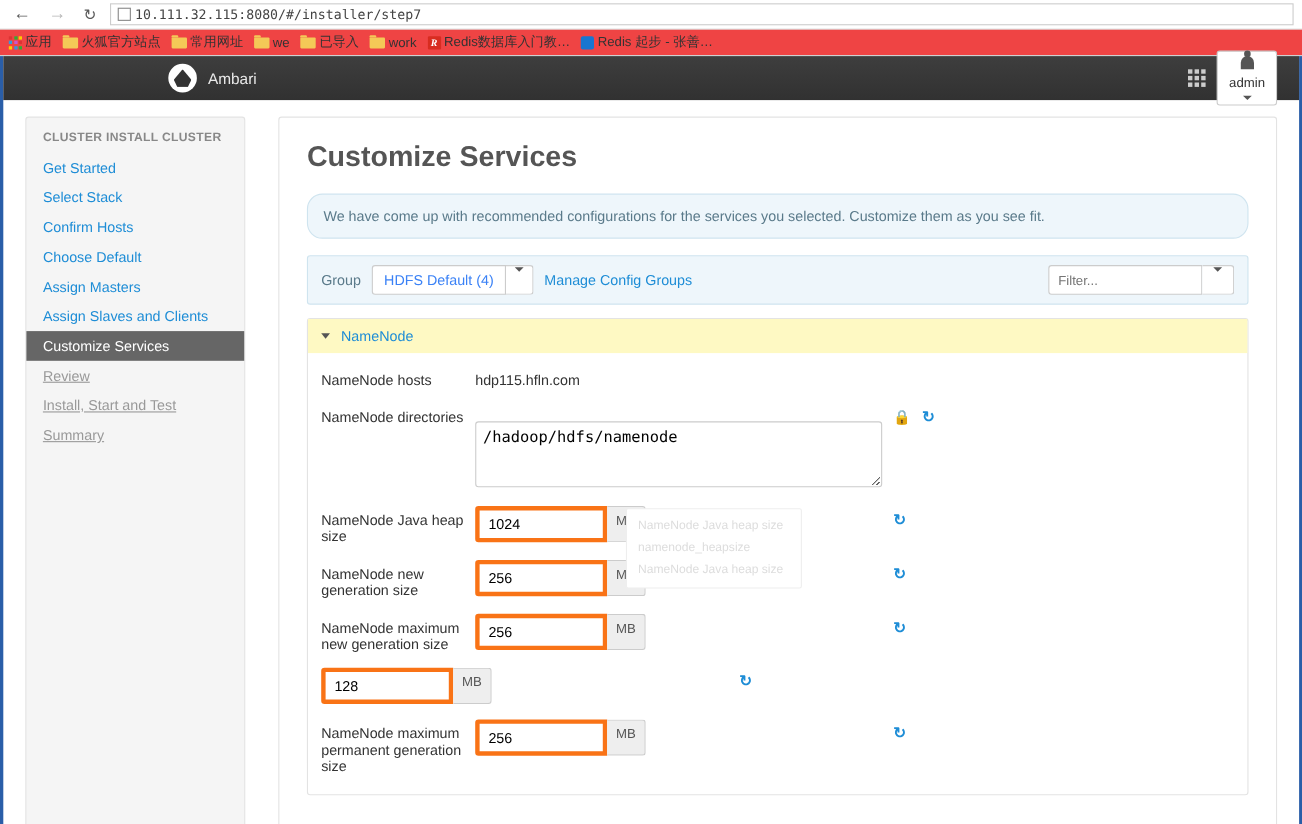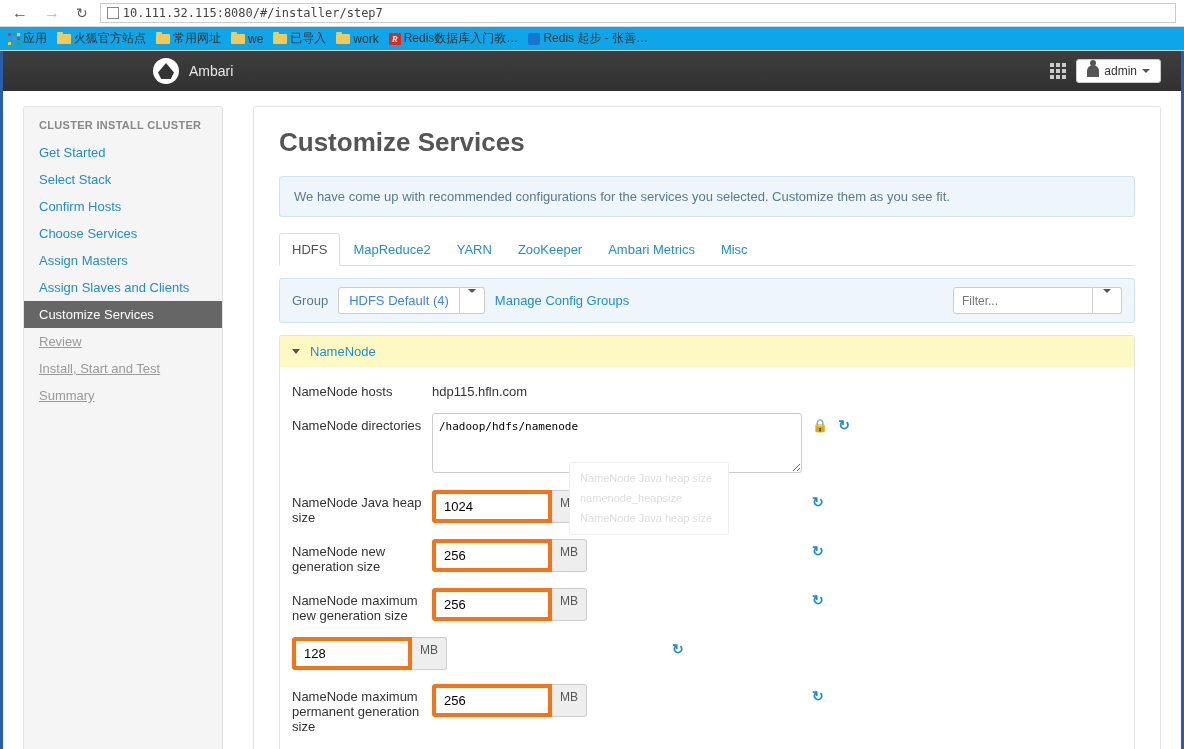--- a/index.html
+++ b/index.html
@@ -5,21 +5,21 @@
   * { box-sizing: border-box; margin: 0; padding: 0; }
   body { font-family: "Helvetica Neue", Arial, sans-serif; font-size: 13px; color: #333; background: #fff; }
   
   .browser-chrome { background: #f5f5f5; border-bottom: 1px solid #d0d0d0; }
   .browser-nav { display: flex; align-items: center; padding: 3px 8px; gap: 8px; background: #fff; border-bottom:1px solid #d6d6d6;}
   .nav-arrow { font-size: 16px; color: #5a5a5a; cursor: pointer; padding: 0 4px;}
   .nav-arrow.disabled { color: #b8b8b8; }
   .reload-icon { font-size: 14px; color: #5a5a5a; cursor: pointer; padding:0 4px;}
   .url-bar { flex: 1; border: 1px solid #ccc; background: #fff; padding: 2px 6px; display: flex; align-items: center; font-family: monospace; font-size: 12px; color:#444;}
   .url-icon { width:12px; height:12px; border:1px solid #888; margin-right:4px;}
-  .bookmarks-bar { display: flex; align-items: center; padding: 3px 8px; gap: 10px; background:#0ea5e9;}
+  .bookmarks-bar { display: flex; align-items: center; padding: 3px 8px; gap: 10px; background:#ef4444;}
   .bm { display: flex; align-items: center; font-size: 12px; color:#333; cursor:pointer; gap:3px;}
   .apps-icon { width:12px;height:12px;background:
     linear-gradient(#d33,#d33) 0 0/3px 3px no-repeat,
     linear-gradient(#3a3,#3a3) 4.5px 0/3px 3px no-repeat,
     linear-gradient(#fc0,#fc0) 9px 0/3px 3px no-repeat,
     linear-gradient(#39d,#39d) 0 4.5px/3px 3px no-repeat,
     linear-gradient(#c5c,#c5c) 4.5px 4.5px/3px 3px no-repeat,
     linear-gradient(#d33,#d33) 9px 4.5px/3px 3px no-repeat,
     linear-gradient(#fc0,#fc0) 0 9px/3px 3px no-repeat,
     linear-gradient(#39d,#39d) 4.5px 9px/3px 3px no-repeat,
@@ -31,36 +31,36 @@
   
   .page-wrap { background:#fff; min-height: calc(749px - 46px); border: 3px solid #2a5ea8; border-top:none;}
   
   .top-nav { background: linear-gradient(#3e3e3e,#313131); height: 40px; display:flex; align-items:center; padding:0 20px 0 150px; color:#fff;}
   .logo-circle{width:26px;height:26px;border-radius:50%;background:#fff;margin-right:10px;position:relative;}
   .logo-circle::after{content:"";position:absolute;left:5px;top:5px;width:16px;height:16px;background:#333;clip-path:polygon(50% 0,100% 60%,80% 100%,20% 100%,0 60%);}
   .brand{color:#e8e8e8;font-size:14px;}
   .top-right{margin-left:auto;display:flex;align-items:center;gap:10px;}
   .grid-icon{width:16px;height:16px;display:grid;grid-template-columns:repeat(3,4px);grid-template-rows:repeat(3,4px);gap:2px;cursor:pointer;}
   .grid-icon span{background:#ccc;}
-  .admin-btn{background:#fff;border:1px solid #ccc;border-radius:3px;padding:4px 10px;color:#333;display:flex;align-items:center;gap:5px;cursor:pointer;font-size:12px;}
+  .admin-btn{background:#fff;border:1px solid #ccc;border-radius:3px;padding:4px 10px;color:#333;display:flex;align-items:center;gap:5px;cursor:pointer;font-size:12px;flex-direction:column;}
   .user-icon{width:12px;height:12px;border-radius:50% 50% 0 0;background:#555;position:relative;}
   .user-icon::before{content:"";width:6px;height:6px;border-radius:50%;background:#555;position:absolute;top:-5px;left:3px;}
   .caret{width:0;height:0;border-left:4px solid transparent;border-right:4px solid transparent;border-top:4px solid #555;}
   
   .content-area{display:flex;padding:15px 20px;gap:30px;max-width:1180px;margin:0 auto;}
   
   .sidebar{width:200px;background:#f5f5f5;border:1px solid #e3e3e3;border-radius:3px;flex-shrink:0;}
   .sidebar-title{padding:12px 15px 8px;font-size:11px;font-weight:bold;color:#888;letter-spacing:.3px;}
   .sidebar-item{display:block;padding:6px 15px;color:#1e8dd6;font-size:13px;cursor:pointer;}
   .sidebar-item.active{background:#666;color:#fff;font-weight:normal;}
   .sidebar-item.disabled{color:#999;cursor:default;text-decoration:underline;}
   
   .main{flex:1;border:1px solid #e3e3e3;border-radius:3px;padding:20px 25px;}
   .page-title{font-size:26px;font-weight:bold;color:#555;margin-bottom:18px;}
-  .alert-info{background:#eef6fb;border:1px solid #cfe4ef;border-radius:3px;padding:12px 14px;color:#5a7a8a;font-size:13px;margin-bottom:15px;}
+  .alert-info{background:#eef6fb;border:1px solid #cfe4ef;border-radius:14px;padding:12px 14px;color:#5a7a8a;font-size:13px;margin-bottom:15px;}
   
   .tabs{display:flex;border-bottom:1px solid #ddd;margin-bottom:12px;}
   .tab{padding:8px 12px;color:#1e8dd6;font-size:13px;cursor:pointer;border:1px solid transparent;border-bottom:none;position:relative;top:1px;}
   .tab.active{border-color:#ddd;border-bottom:1px solid #fff;background:#fff;color:#555;border-radius:3px 3px 0 0;}
   
   .group-bar{background:#eef6fb;border:1px solid #cfe4ef;border-radius:3px;padding:8px 12px;display:flex;align-items:center;gap:10px;margin-bottom:12px;}
   .group-label{color:#5a7a8a;font-size:13px;}
   .btn-group{display:flex;}
   .btn{background:#fff;border:1px solid #ccc;padding:5px 10px;font-size:13px;color:#3b82f6;cursor:pointer;}
   .btn:first-child{border-radius:3px 0 0 3px;}
@@ -73,21 +73,21 @@
   .panel{border:1px solid #e3e3e3;border-radius:3px;margin-bottom:10px;}
   .panel-head{background:#fef9c3;padding:8px 12px;display:flex;align-items:center;gap:10px;cursor:pointer;}
   .collapse-caret{width:0;height:0;border-left:4px solid transparent;border-right:4px solid transparent;border-top:5px solid #555;}
   .panel-title{color:#1e8dd6;font-size:13px;}
   .panel-body{padding:12px 12px 4px;}
   
   .form-row{display:flex;align-items:flex-start;margin-bottom:14px;}
   .form-label{width:140px;font-size:13px;color:#333;padding-top:5px;}
   .form-field{flex:0 0 370px;}
   .text-value{font-size:13px;color:#333;padding-top:5px;}
-  textarea.fc{width:370px;height:60px;border:1px solid #ccc;border-radius:3px;padding:6px;font-size:11px;resize:both;}
+  textarea.fc{width:370px;height:60px;border:1px solid #ccc;border-radius:3px;padding:6px;font-size:14px;resize:both;margin-top:16px;}
   .input-group{display:flex;width:150px;}
   input.fc{border:4px solid #f97316;border-radius:3px 0 0 3px;padding:5px 8px;width:120px;font-size:13px;}
   .addon{border:1px solid #ccc;border-left:none;background:#eee;padding:5px 8px;font-size:12px;border-radius:0 3px 3px 0;color:#555;}
   .actions{display:flex;align-items:center;gap:10px;margin-left:10px;padding-top:4px;}
   .icon-refresh{color:#1e8dd6;cursor:pointer;font-size:14px;font-weight:bold;}
   .icon-lock{color:#aaa;font-size:13px;}
   
   .ghost-tip{position:absolute;border:1px solid #eee;background:#fff;padding:6px 10px;font-size:11px;color:#ddd;border-radius:2px;line-height:1.8;}
 </style>
 </head>
@@ -162,42 +162,34 @@
       </div>
     </div>
   </div>
 
   <div class="content-area">
     <div class="sidebar">
       <div class="sidebar-title">CLUSTER INSTALL CLUSTER</div>
       <a class="sidebar-item">Get Started</a>
       <a class="sidebar-item">Select Stack</a>
       <a class="sidebar-item">Confirm Hosts</a>
-      <a class="sidebar-item">Choose Services</a>
+      <a class="sidebar-item">Choose Default</a>
       <a class="sidebar-item">Assign Masters</a>
       <a class="sidebar-item">Assign Slaves and Clients</a>
       <a class="sidebar-item active">Customize Services</a>
       <a class="sidebar-item disabled">Review</a>
       <a class="sidebar-item disabled">Install, Start and Test</a>
       <a class="sidebar-item disabled">Summary</a>
       <div style="height:8px"></div>
     </div>
 
     <div class="main" style="position:relative;">
       <h1 class="page-title">Customize Services</h1>
       <div class="alert-info">We have come up with recommended configurations for the services you selected. Customize them as you see fit.</div>
 
-      <div class="tabs">
-        <div class="tab active">HDFS</div>
-        <div class="tab">MapReduce2</div>
-        <div class="tab">YARN</div>
-        <div class="tab">ZooKeeper</div>
-        <div class="tab">Ambari Metrics</div>
-        <div class="tab">Misc</div>
-      </div>
 
       <div class="group-bar">
         <span class="group-label">Group</span>
         <div class="btn-group">
           <button class="btn">HDFS Default (4)</button>
           <button class="btn split"><span class="caret"></span></button>
         </div>
         <a class="link">Manage Config Groups</a>
         <div class="filter-wrap">
           <input class="filter-input" placeholder="Filter..." style="">

